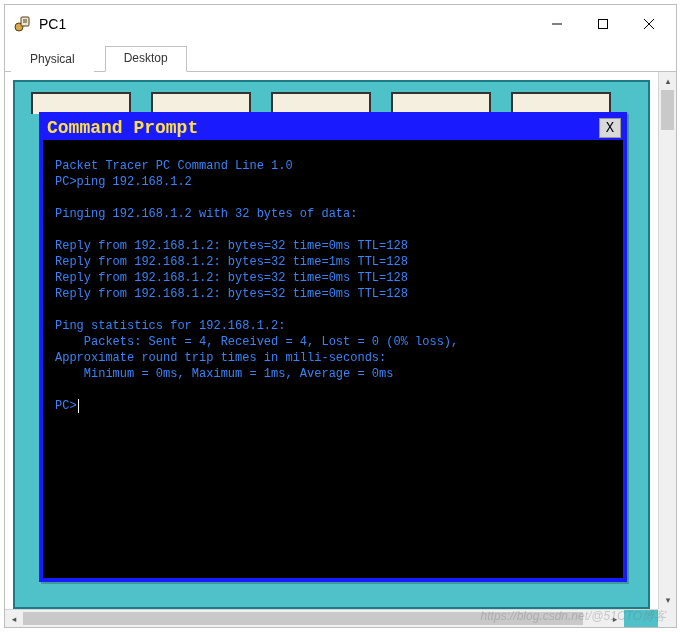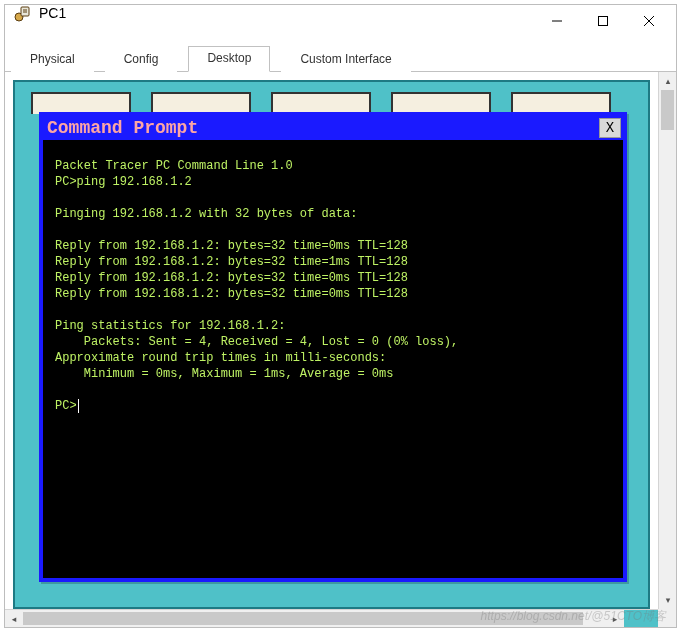--- a/index.html
+++ b/index.html
@@ -16,21 +16,21 @@
     border: 1px solid #bdbdbd;
     width: 100%;
     height: 100%;
     background: #fff;
     display: flex;
     flex-direction: column;
   }
   .titlebar {
     height: 38px;
     display: flex;
-    align-items: flex-start;
+    align-items: center;
     padding: 0 4px 0 8px;
     background: #fff;
   }
   .titlebar .app-icon {
     width: 18px; height: 18px;
     margin-right: 8px;
     display: inline-block;
   }
   .titlebar .title-text {
     font-size: 14px;
@@ -122,39 +122,39 @@
     box-shadow: 2px 2px 0 rgba(0,0,0,0.2);
   }
   .cmd-titlebar {
     height: 24px;
     background: #1a1aff;
     display: flex;
     align-items: center;
     padding: 0 2px 0 4px;
   }
   .cmd-title {
-    color: #fca5a5;
+    color: #fde047;
     font-family: "Courier New", monospace;
     font-size: 18px;
     font-weight: bold;
   }
   .cmd-close {
     margin-left: auto;
     width: 22px; height: 20px;
     background: #d9d9d9;
     border: 1px solid #999;
     display: flex; align-items: center; justify-content: center;
     font-family: "Courier New", monospace;
     font-size: 14px;
     color: #000;
   }
   .cmd-body {
     flex: 1;
     background: #000;
-    color: #bef264;
+    color: #3b82f6;
     font-family: "Courier New", monospace;
     font-size: 12px;
     line-height: 16px;
     padding: 18px 10px 6px 12px;
     white-space: pre;
     overflow: hidden;
   }
   .cursor {
     display: inline-block;
     width: 1px; height: 14px;
@@ -238,23 +238,21 @@
         <svg width="12" height="12">
             <line x1="1" y1="1" x2="11" y2="11"></line>
             <line x1="11" y1="1" x2="1" y2="11"></line>
           </svg>
       </div>
     </div>
   </div>
 
   <div class="tabstrip">
     <div class="tab">Physical</div>
-    <div class="tab">Config</div>
     <div class="tab active">Desktop</div>
-    <div class="tab">Custom Interface</div>
   </div>
 
   <div class="content-area">
     <div class="scroll-wrap">
       <div class="inner-pane">
         <div class="desktop-bg">
           <div class="tile-row">
             <div class="tile"></div>
             <div class="tile"></div>
             <div class="tile"></div>

